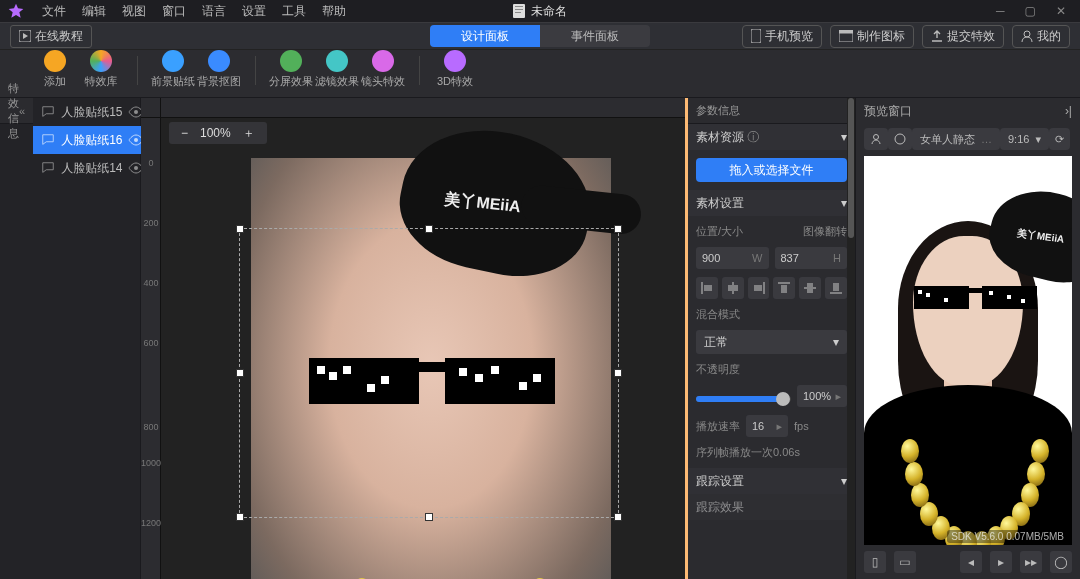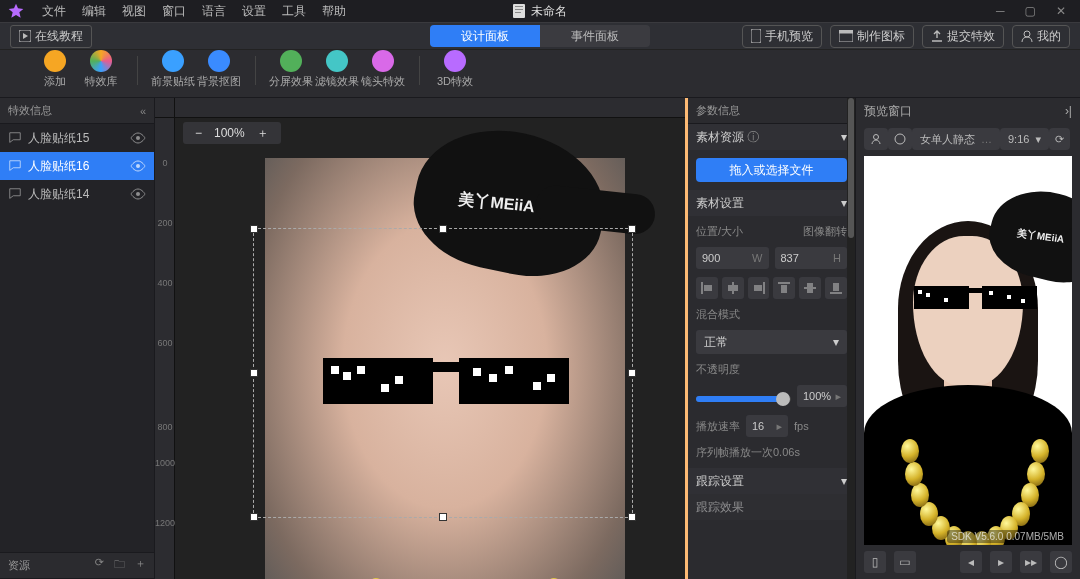--- a/index.html
+++ b/index.html
@@ -25,21 +25,21 @@
 
 .toolbar{height:48px;background:#2c2c30;display:flex;align-items:flex-start;padding:0 26px;border-bottom:1px solid #1a1a1e}
 .toolgrp{display:flex;margin-right:14px;padding:0 6px;position:relative}
 .toolgrp::after{content:"";position:absolute;right:-8px;top:6px;bottom:8px;width:1px;background:#444}
 .toolgrp:last-child::after{display:none}
 .tool{display:flex;flex-direction:column;align-items:center;width:46px;cursor:pointer;padding-bottom:4px}
 .tool .ic{width:22px;height:22px;border-radius:50%;background:#555;margin-bottom:2px}
 .tool .lbl{font-size:11px;color:#aaa}
 
 .main{display:flex;height:481px}
-.leftcol{width:155px;background:#232327;display:flex;flex-direction:column;border-right:1px solid #1a1a1e}
+.leftcol{width:141px;background:#232327;display:flex;flex-direction:row;border-right:1px solid #1a1a1e}
 .panel-hdr{height:26px;background:#2b2b2f;display:flex;align-items:center;padding:0 8px;color:#9a9a9a;font-size:11px;justify-content:space-between;border-bottom:1px solid #1a1a1e}
 .panel-hdr .hicons{display:flex;gap:10px;color:#888}
 .layerlist{flex:0 0 auto}
 .layeritem{height:28px;display:flex;align-items:center;padding:0 8px;gap:6px;color:#bbb;cursor:pointer}
 .layeritem.sel{background:#2f7ef6;color:#fff}
 .layeritem .msg{width:14px;height:14px;opacity:.7}
 .layeritem .eye{margin-left:auto;opacity:.7}
 .lspacer{flex:1}
 .rescomp{border-top:1px solid #1a1a1e}
 

